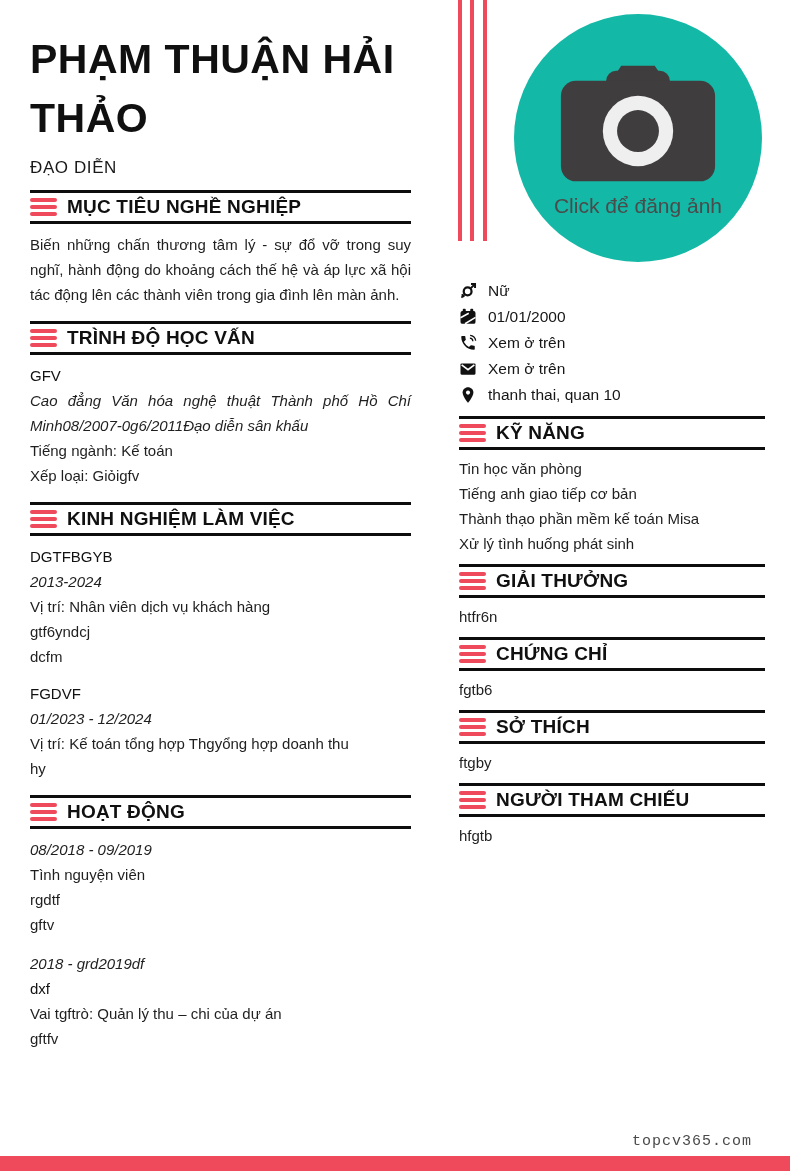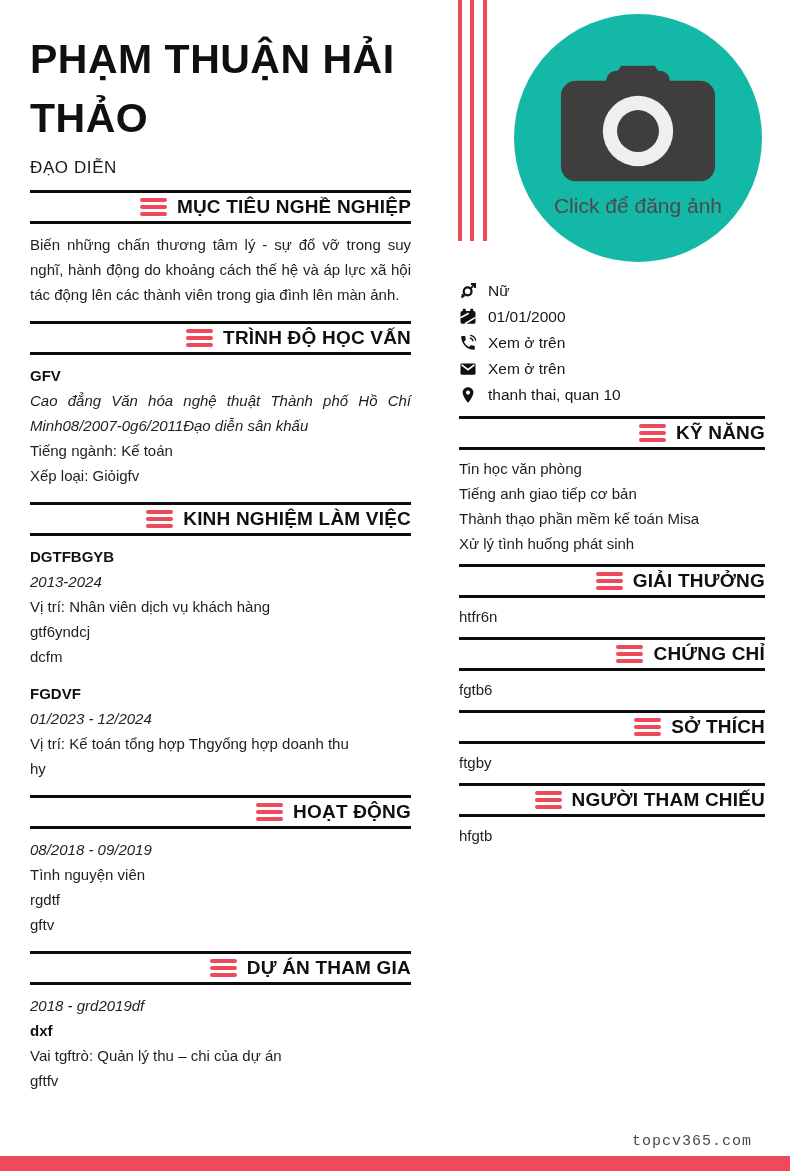--- a/index.html
+++ b/index.html
@@ -40,29 +40,29 @@
   .contact-row{display:flex;align-items:center;height:26px;text-align:center;}
   .contact-row .ci{width:18px;height:18px;flex:0 0 18px;line-height:0;}
   .contact-row .ct{margin-left:11px;font-size:15.5px;color:#161616;}
 
   
   section.section{margin-top:12px;}
   .right-col section.section{margin-top:4px;}
   .right-col section.section:first-of-type{margin-top:8px;}
   .sec-head{
     border-top:3px solid #0d0d0d;border-bottom:3px solid #0d0d0d;
-    display:flex;align-items:center;height:34px;gap:10px;justify-content:flex-end;
+    display:flex;align-items:center;height:34px;gap:10px;
   }
   .hamburger{display:flex;flex-direction:column;justify-content:center;gap:3px;width:27px;flex:0 0 27px;}
   .hamburger i{display:block;height:4px;border-radius:2px;background:var(--accent);}
   h2.sec-title{font-size:19px;font-weight:700;color:var(--ink);letter-spacing:0.2px;white-space:nowrap;}
   .sec-body{margin-top:8px;padding-bottom:2px;}
   .right-col .sec-body{margin-top:6px;padding-bottom:4px;}
   .line{font-size:15px;line-height:25px;color:var(--body-ink);}
-  .bold{font-weight:700;color:#111;}
+  .bold{font-weight:400;color:#111;}
   .italic{font-style:italic;}
   .justify{text-align:justify;}
   .italic-justify{font-style:italic;text-align:justify;}
   .gap-top{margin-top:12px;}
 
   
   .watermark{
     position:absolute;right:38px;bottom:21px;
     font-family:"Liberation Mono", monospace;font-size:15px;letter-spacing:1px;color:#4a4a4a;
   }
@@ -156,28 +156,20 @@
     </div>
     <div class="sec-body">
           <p class="line italic">08/2018 - 09/2019</p>
           <p class="line normal">Tình nguyện viên</p>
           <p class="line normal">rgdtf</p>
           <p class="line normal">gftv</p>
         </div>
   </section>
 
   <section class="section">
-    <div class="sec-head">
-      <span class="hamburger">
-            <i></i>
-            <i></i>
-            <i></i>
-          </span>
-      <h2 class="sec-title">DỰ ÁN THAM GIA</h2>
-    </div>
     <div class="sec-body">
           <p class="line italic">2018 - grd2019df</p>
           <p class="line bold">dxf</p>
           <p class="line normal">Vai tgftrò: Quản lý thu – chi của dự án</p>
           <p class="line normal">gftfv</p>
         </div>
   </section>
 </div>
 </div>
 

